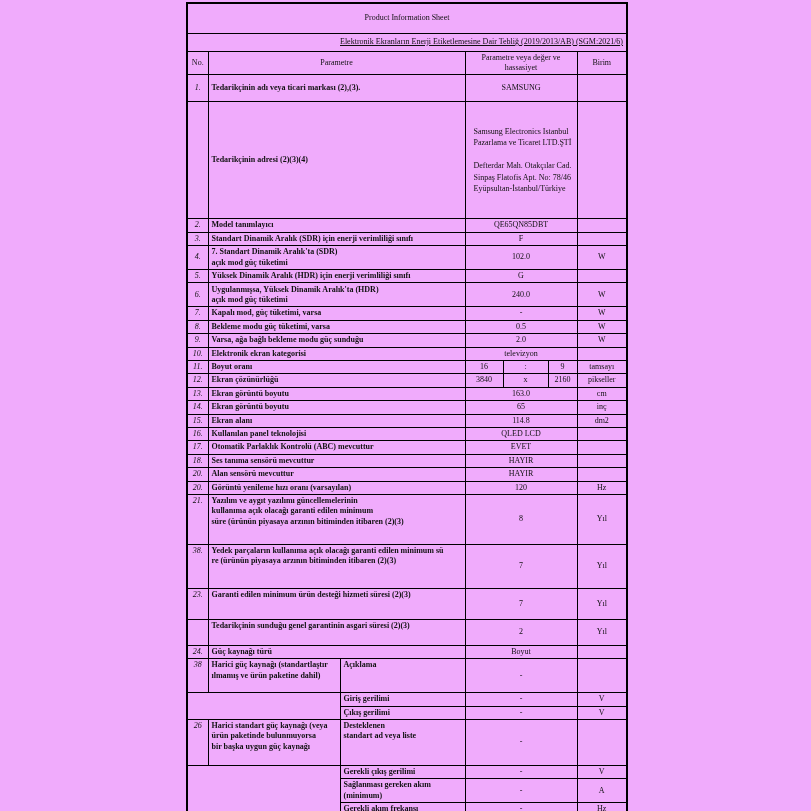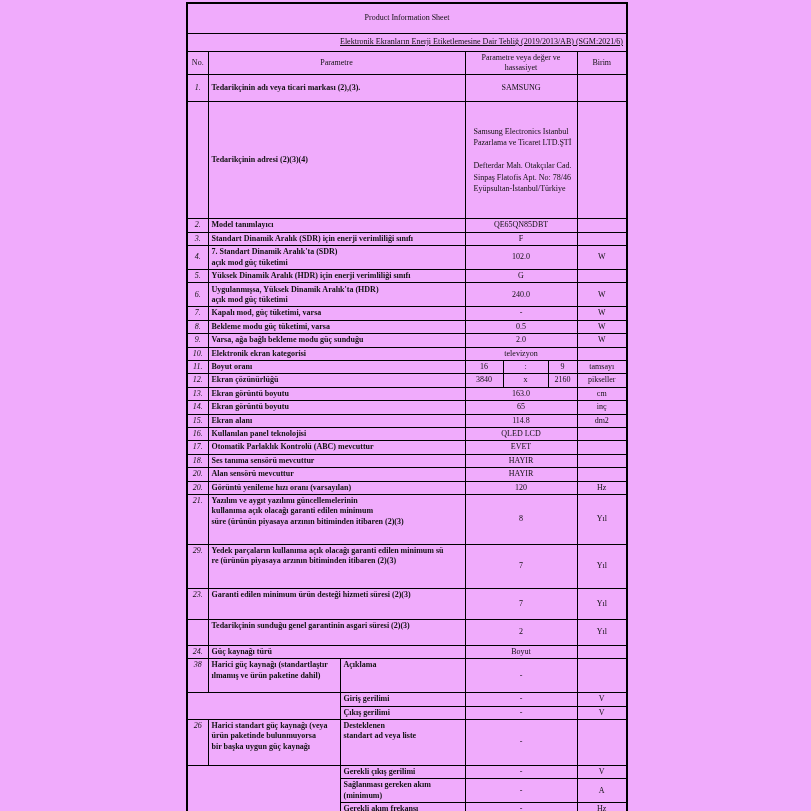--- a/index.html
+++ b/index.html
@@ -215,21 +215,21 @@
     </tr>
     <tr class="tall" style="height:50px">
       <td class="no">21.</td>
       <td class="param" colspan="2">Yazılım ve aygıt yazılımı güncellemelerinin
 kullanıma açık olacağı garanti edilen minimum
 süre (ürünün piyasaya arzının bitiminden itibaren (2)(3)</td>
       <td class="val" colspan="3">8</td>
       <td class="unit">Yıl</td>
     </tr>
     <tr class="tall" style="height:44px">
-      <td class="no">29.</td>
+      <td class="no">38.</td>
       <td class="param" colspan="2">Yedek parçaların kullanıma açık olacağı garanti edilen minimum sü
 re (ürünün piyasaya arzının bitiminden itibaren (2)(3)</td>
       <td class="val" colspan="3">7</td>
       <td class="unit">Yıl</td>
     </tr>
     <tr class="tall" style="height:31px">
       <td class="no">23.</td>
       <td class="param" colspan="2">Garanti edilen minimum ürün desteği hizmeti süresi (2)(3)</td>
       <td class="val" colspan="3">7</td>
       <td class="unit">Yıl</td>

